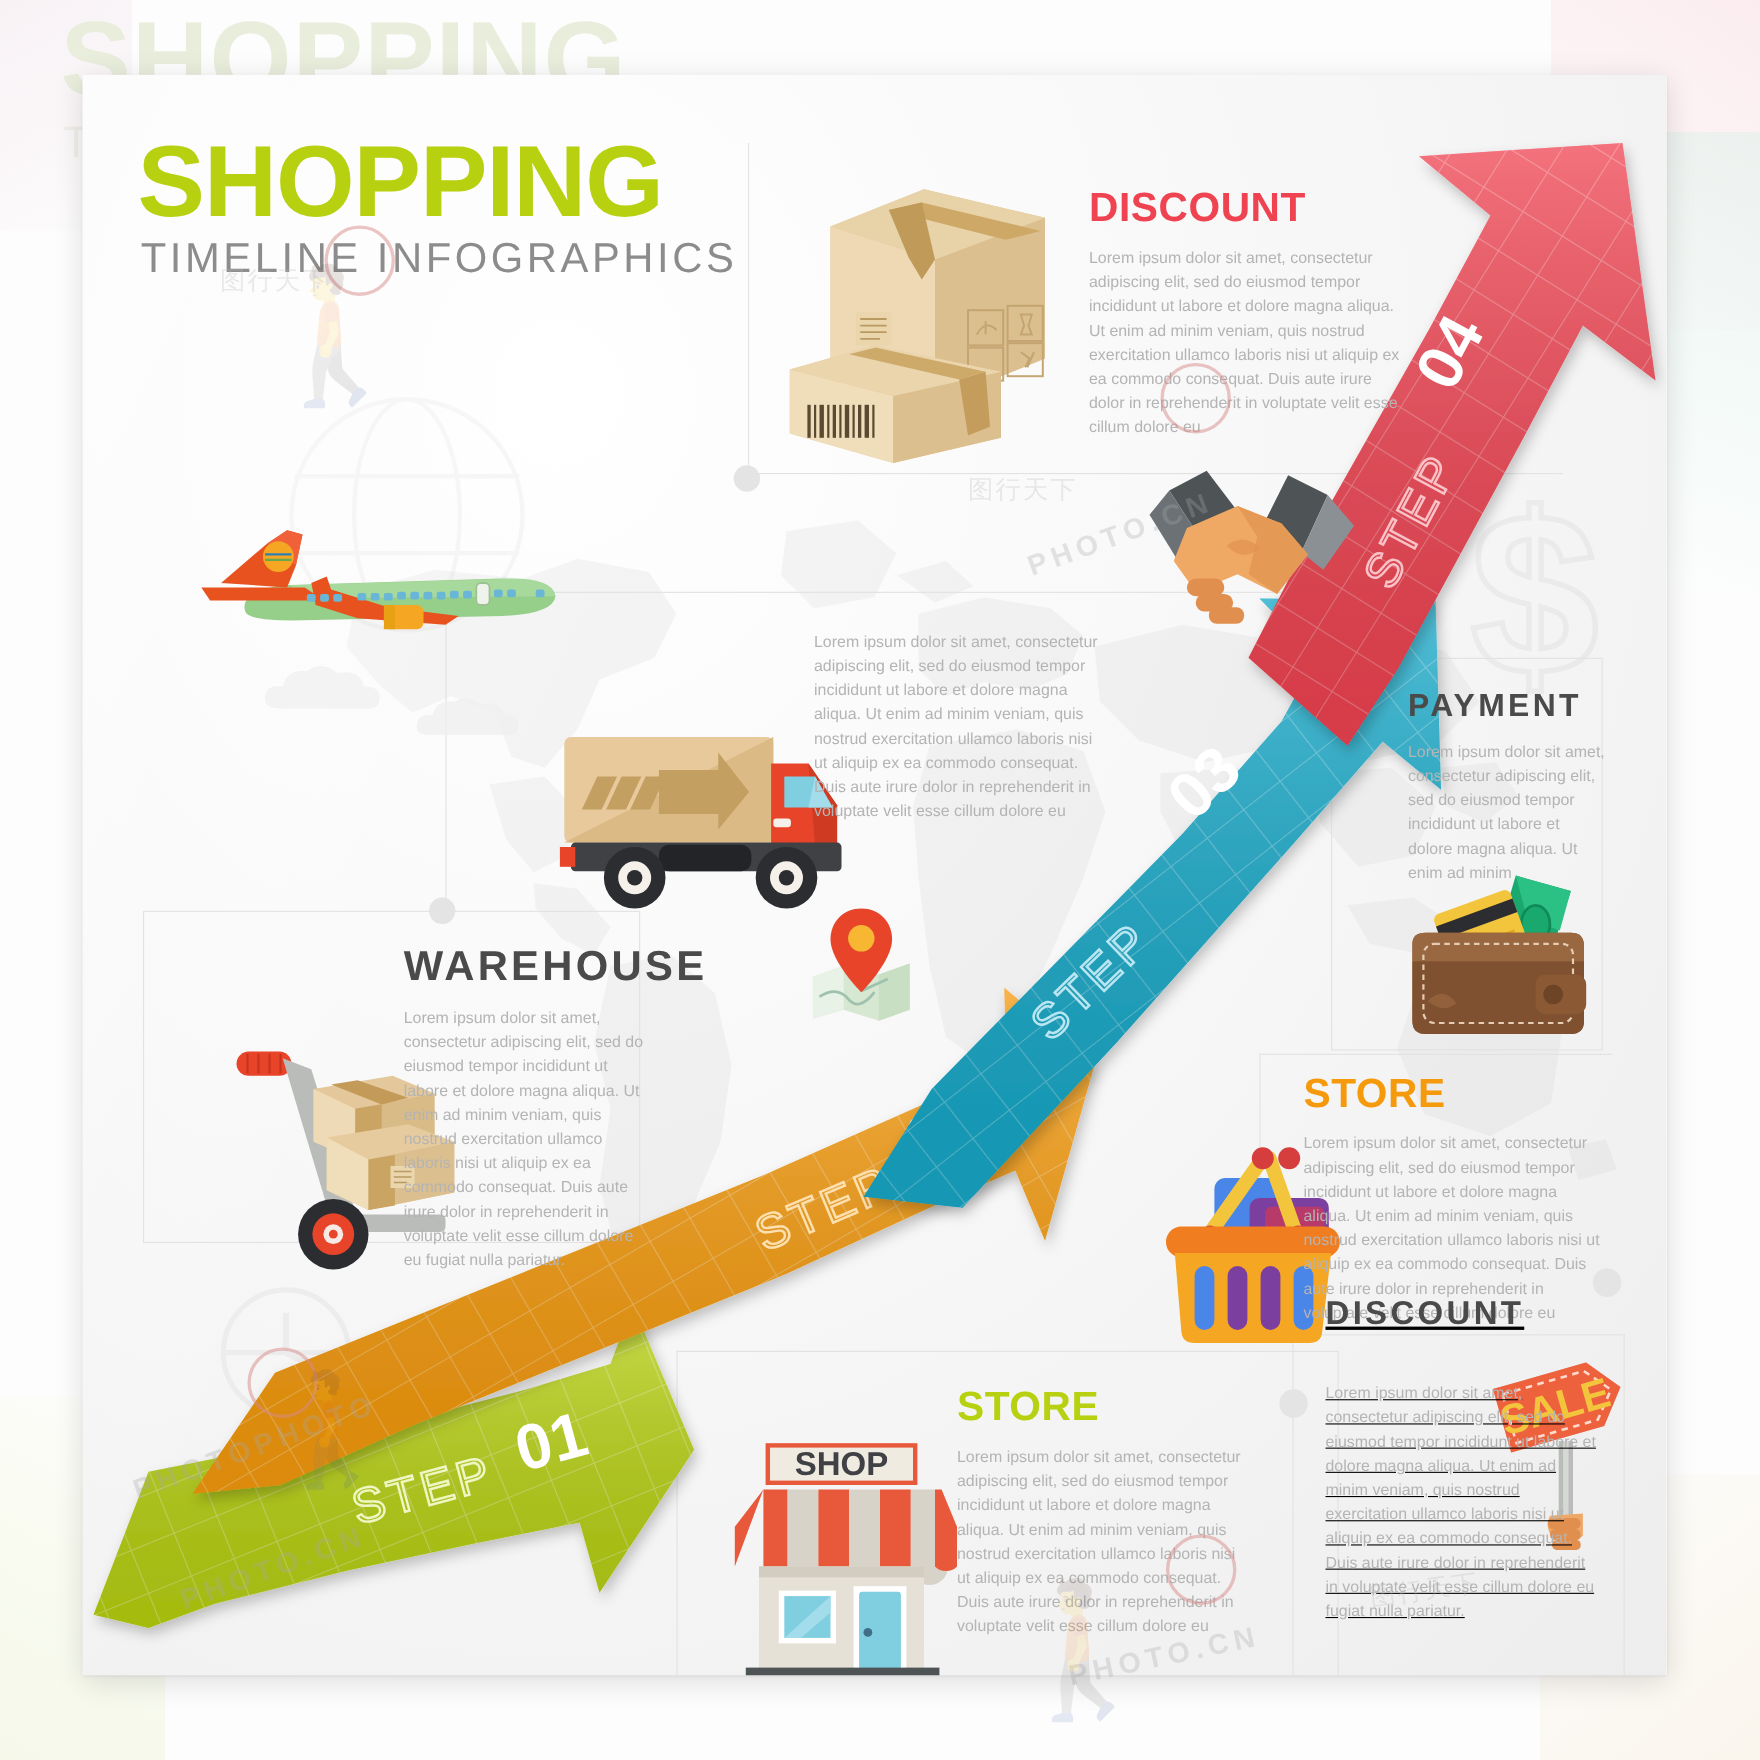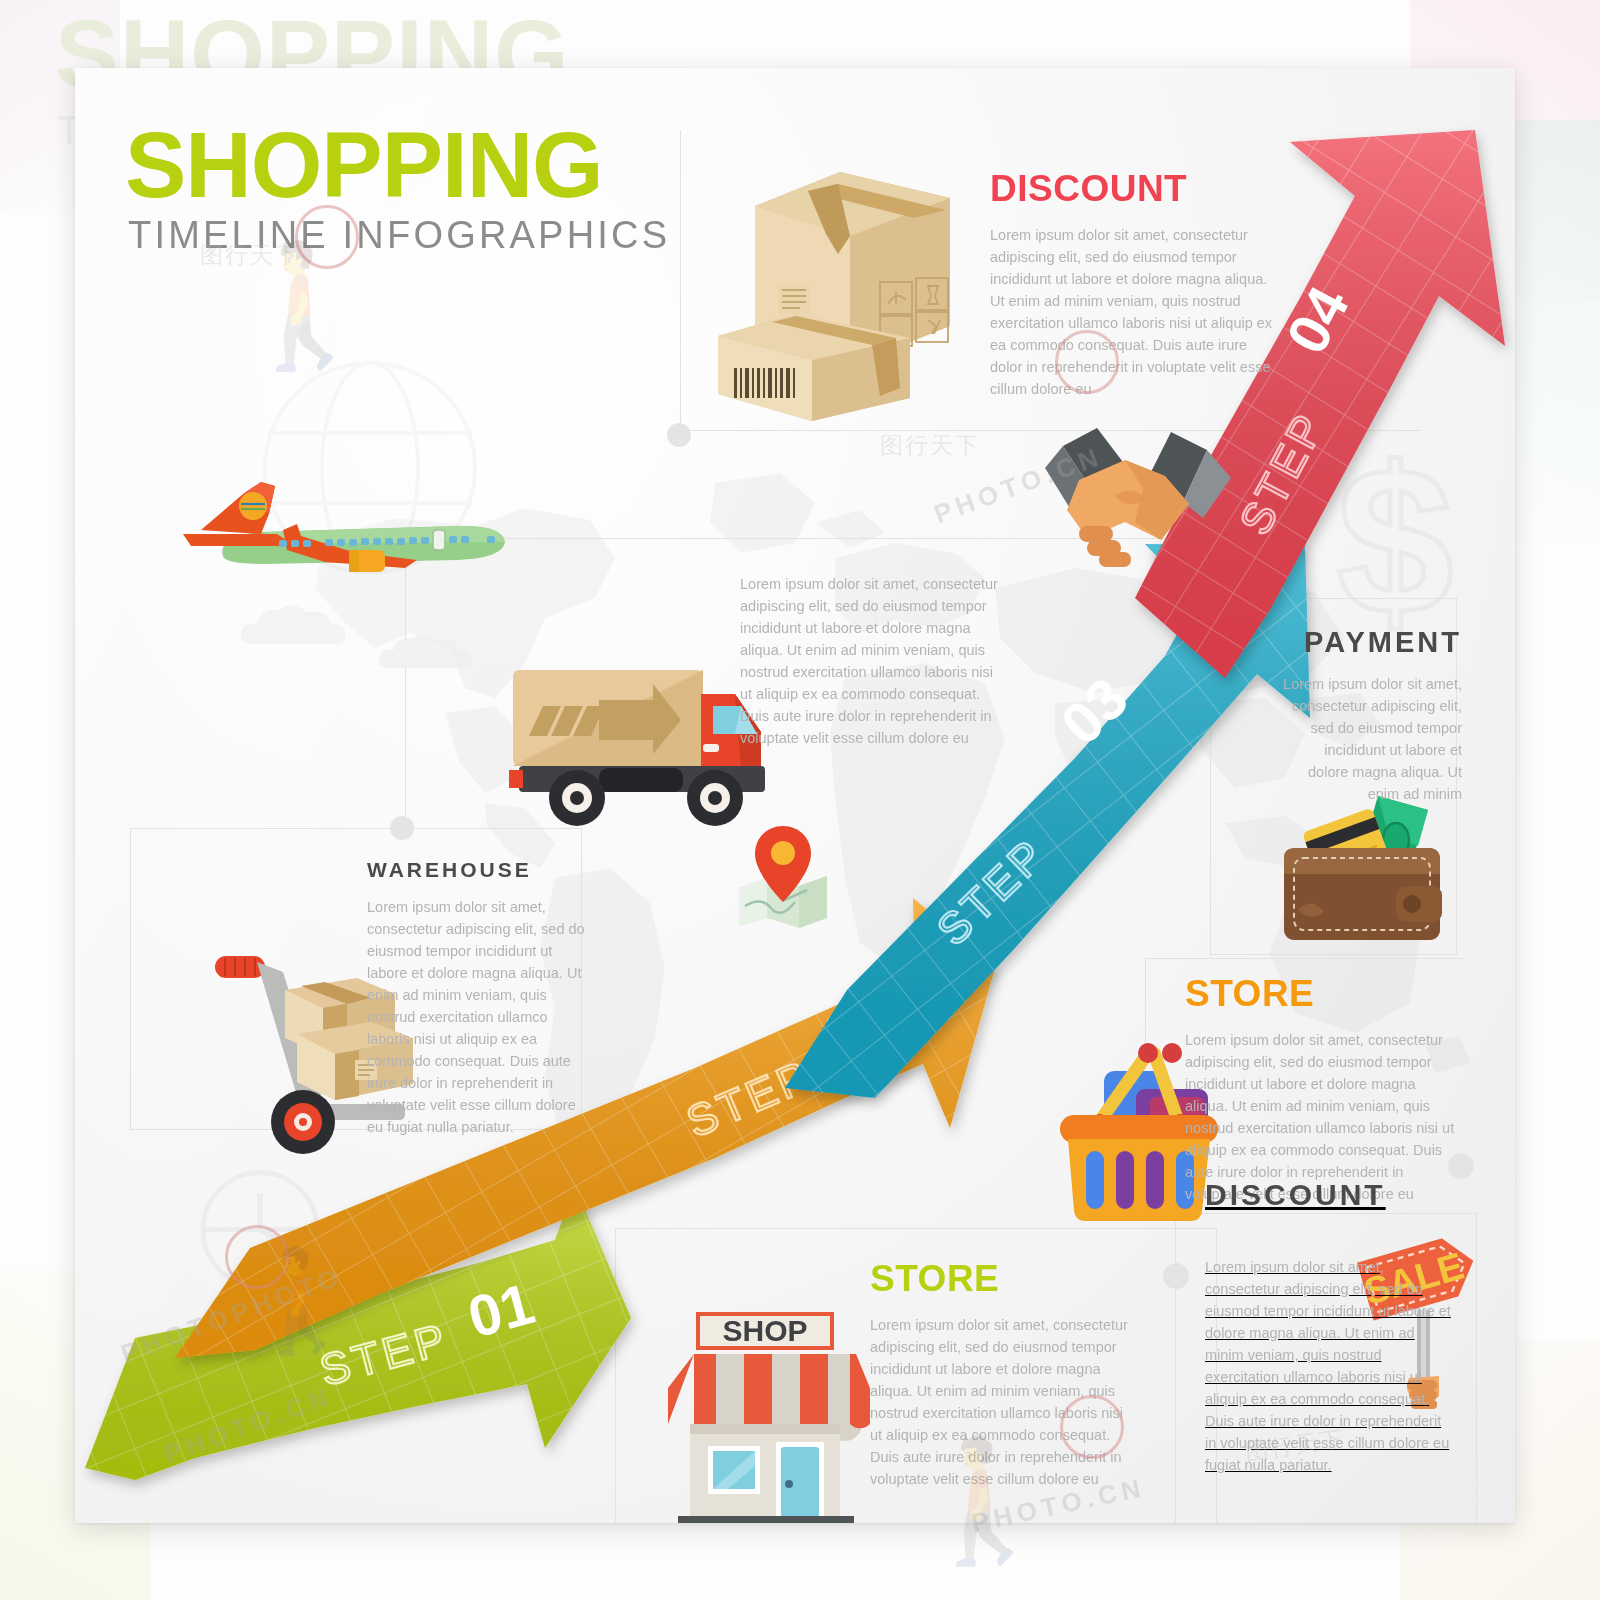--- a/index.html
+++ b/index.html
@@ -81,21 +81,21 @@
   }
   .conn-dot{
     position:absolute;border-radius:50%;background:#e4e4e4;z-index:4;
   }
 
   
   .block{position:absolute;z-index:9;}
   .block h3{
     margin:0 0 14px 0;font-size:37px;font-weight:bold;letter-spacing:.5px;
   }
-  .block h3.spaced{letter-spacing:3px;font-size:21px;}
+  .block h3.spaced{letter-spacing:3px;font-size:38px;}
   .block p{
     margin:0;font-size:14.5px;line-height:1.52;color:#b4b4b4;
     font-family:"Liberation Sans", sans-serif;
   }
 
   
   .icon-box{position:absolute;z-index:9;}
 
   
   .wm{position:absolute;z-index:30;pointer-events:none;opacity:.30;}
@@ -580,21 +580,21 @@
 
   <div class="block" style="left:665px;top:505px;width:268px;">
     <p>Lorem ipsum dolor sit amet, consectetur adipiscing elit, sed do eiusmod tempor incididunt ut labore et dolore magna aliqua. Ut enim ad minim veniam, quis nostrud exercitation ullamco laboris nisi ut aliquip ex ea commodo consequat. Duis aute irure dolor in reprehenderit in voluptate velit esse cillum dolore eu</p>
   </div>
 
   <div class="block" style="left:292px;top:790px;width:220px;">
     <h3 class="spaced" style="color:#4a4a4a;">WAREHOUSE</h3>
     <p>Lorem ipsum dolor sit amet, consectetur adipiscing elit, sed do eiusmod tempor incididunt ut labore et dolore magna aliqua. Ut enim ad minim veniam, quis nostrud exercitation ullamco laboris nisi ut aliquip ex ea commodo consequat. Duis aute irure dolor in reprehenderit in voluptate velit esse cillum dolore eu fugiat nulla pariatur.</p>
   </div>
 
-  <div class="block" style="left:1205px;top:558px;width:182px;text-align:right;">
+  <div class="block" style="left:1205px;top:558px;width:182px;">
     <h3 class="spaced" style="color:#4a4a4a;font-size:29px;">PAYMENT</h3>
     <p>Lorem ipsum dolor sit amet, consectetur adipiscing elit, sed do eiusmod tempor incididunt ut labore et dolore magna aliqua. Ut enim ad minim</p>
   </div>
 
   <div class="block" style="left:1110px;top:905px;width:270px;">
     <h3 style="color:#f59a0c;">STORE</h3>
     <p>Lorem ipsum dolor sit amet, consectetur adipiscing elit, sed do eiusmod tempor incididunt ut labore et dolore magna aliqua. Ut enim ad minim veniam, quis nostrud exercitation ullamco laboris nisi ut aliquip ex ea commodo consequat. Duis aute irure dolor in reprehenderit in voluptate velit esse cillum dolore eu</p>
   </div>
 
   <div class="block" style="left:795px;top:1190px;width:268px;">

